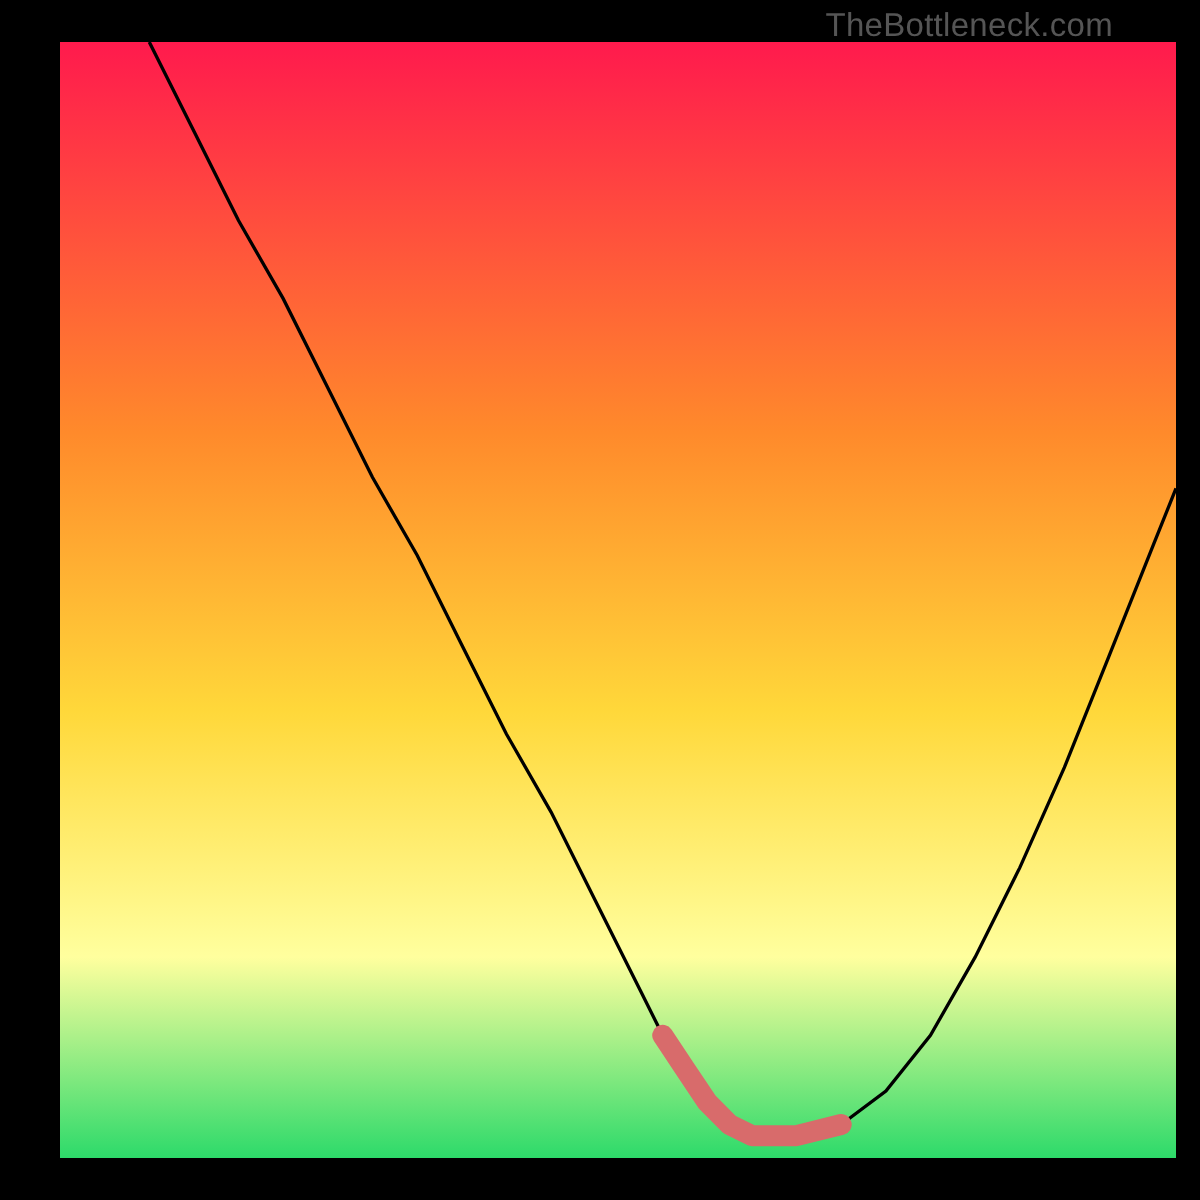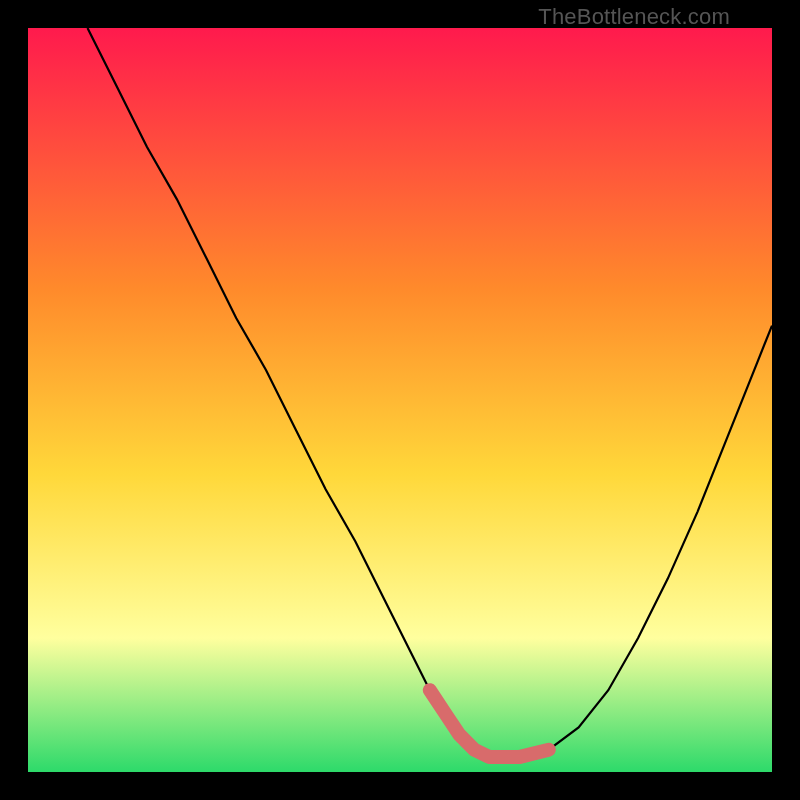--- a/index.html
+++ b/index.html
@@ -9,20 +9,21 @@
     height: 800px;
     background: #000;
     overflow: hidden;
     font-family: Arial, Helvetica, sans-serif;
   }
   .stage {
     position: relative;
     width: 740px;
     height: 800px;
     background: #000;
+    margin-left: 12px;
   }
   .watermark {
     position: absolute;
     top: 4px;
     right: 10px;
     color: #555;
     font-size: 22px;
     font-weight: 500;
     letter-spacing: 0.2px;
     z-index: 10;

